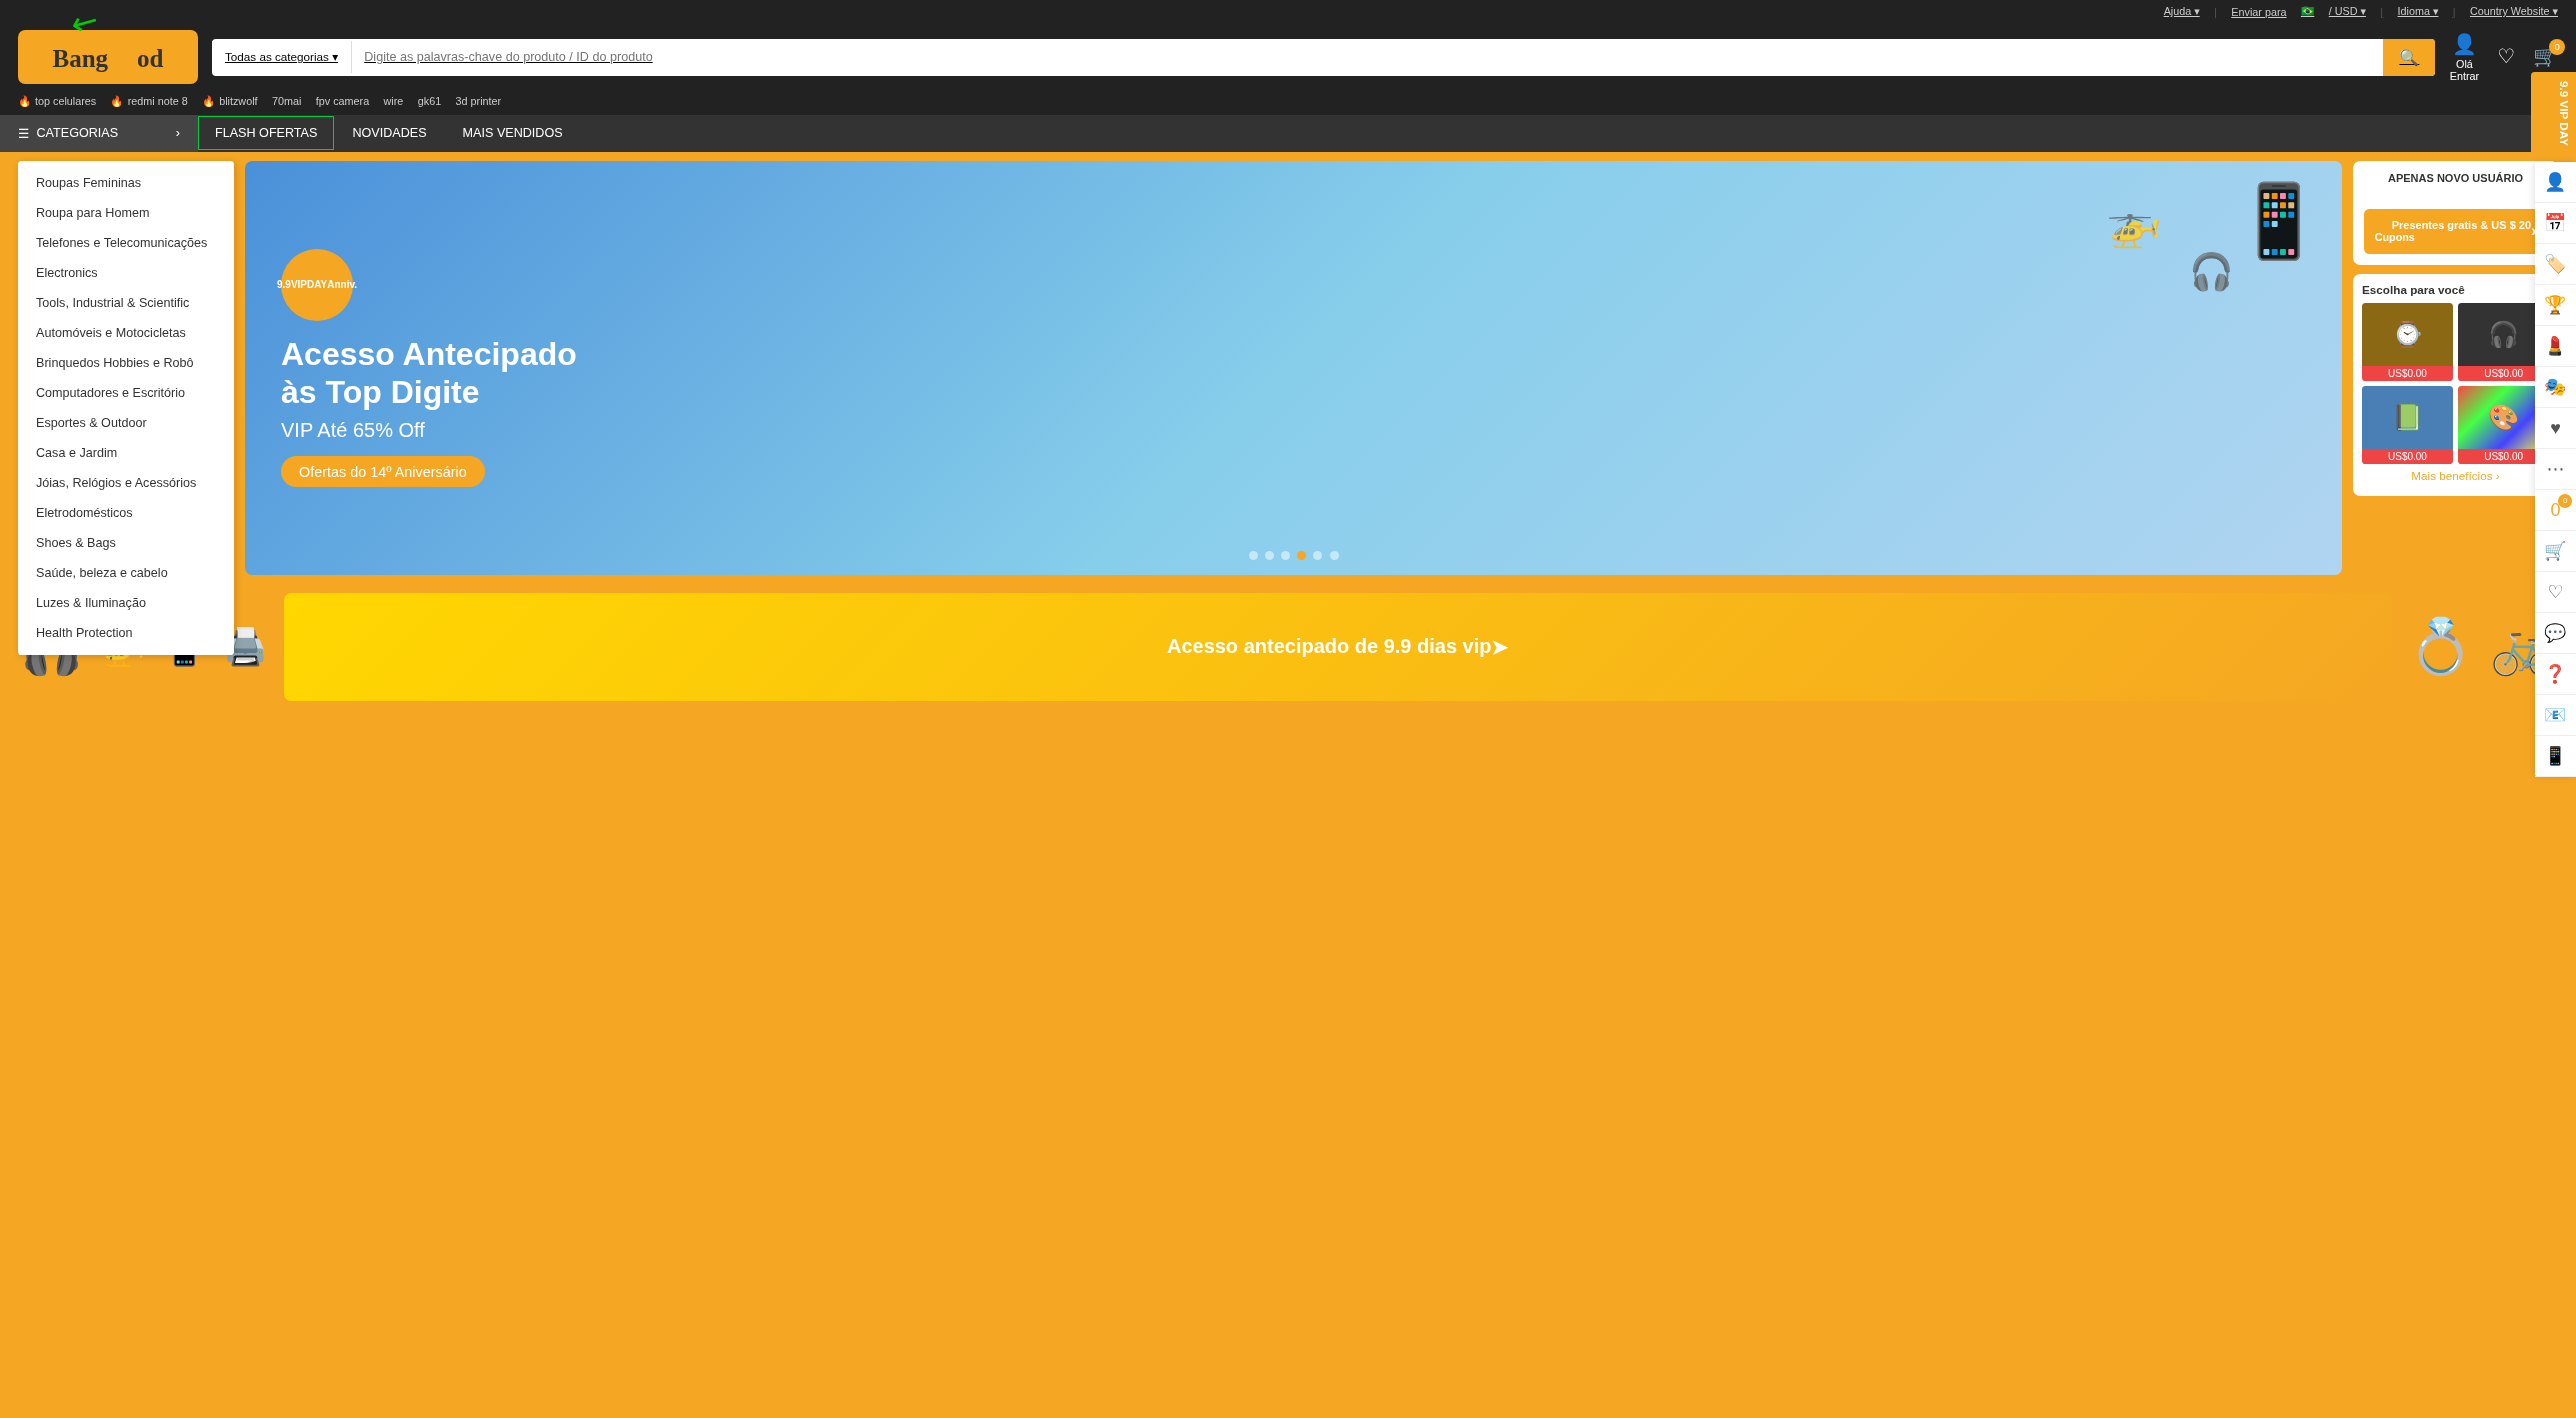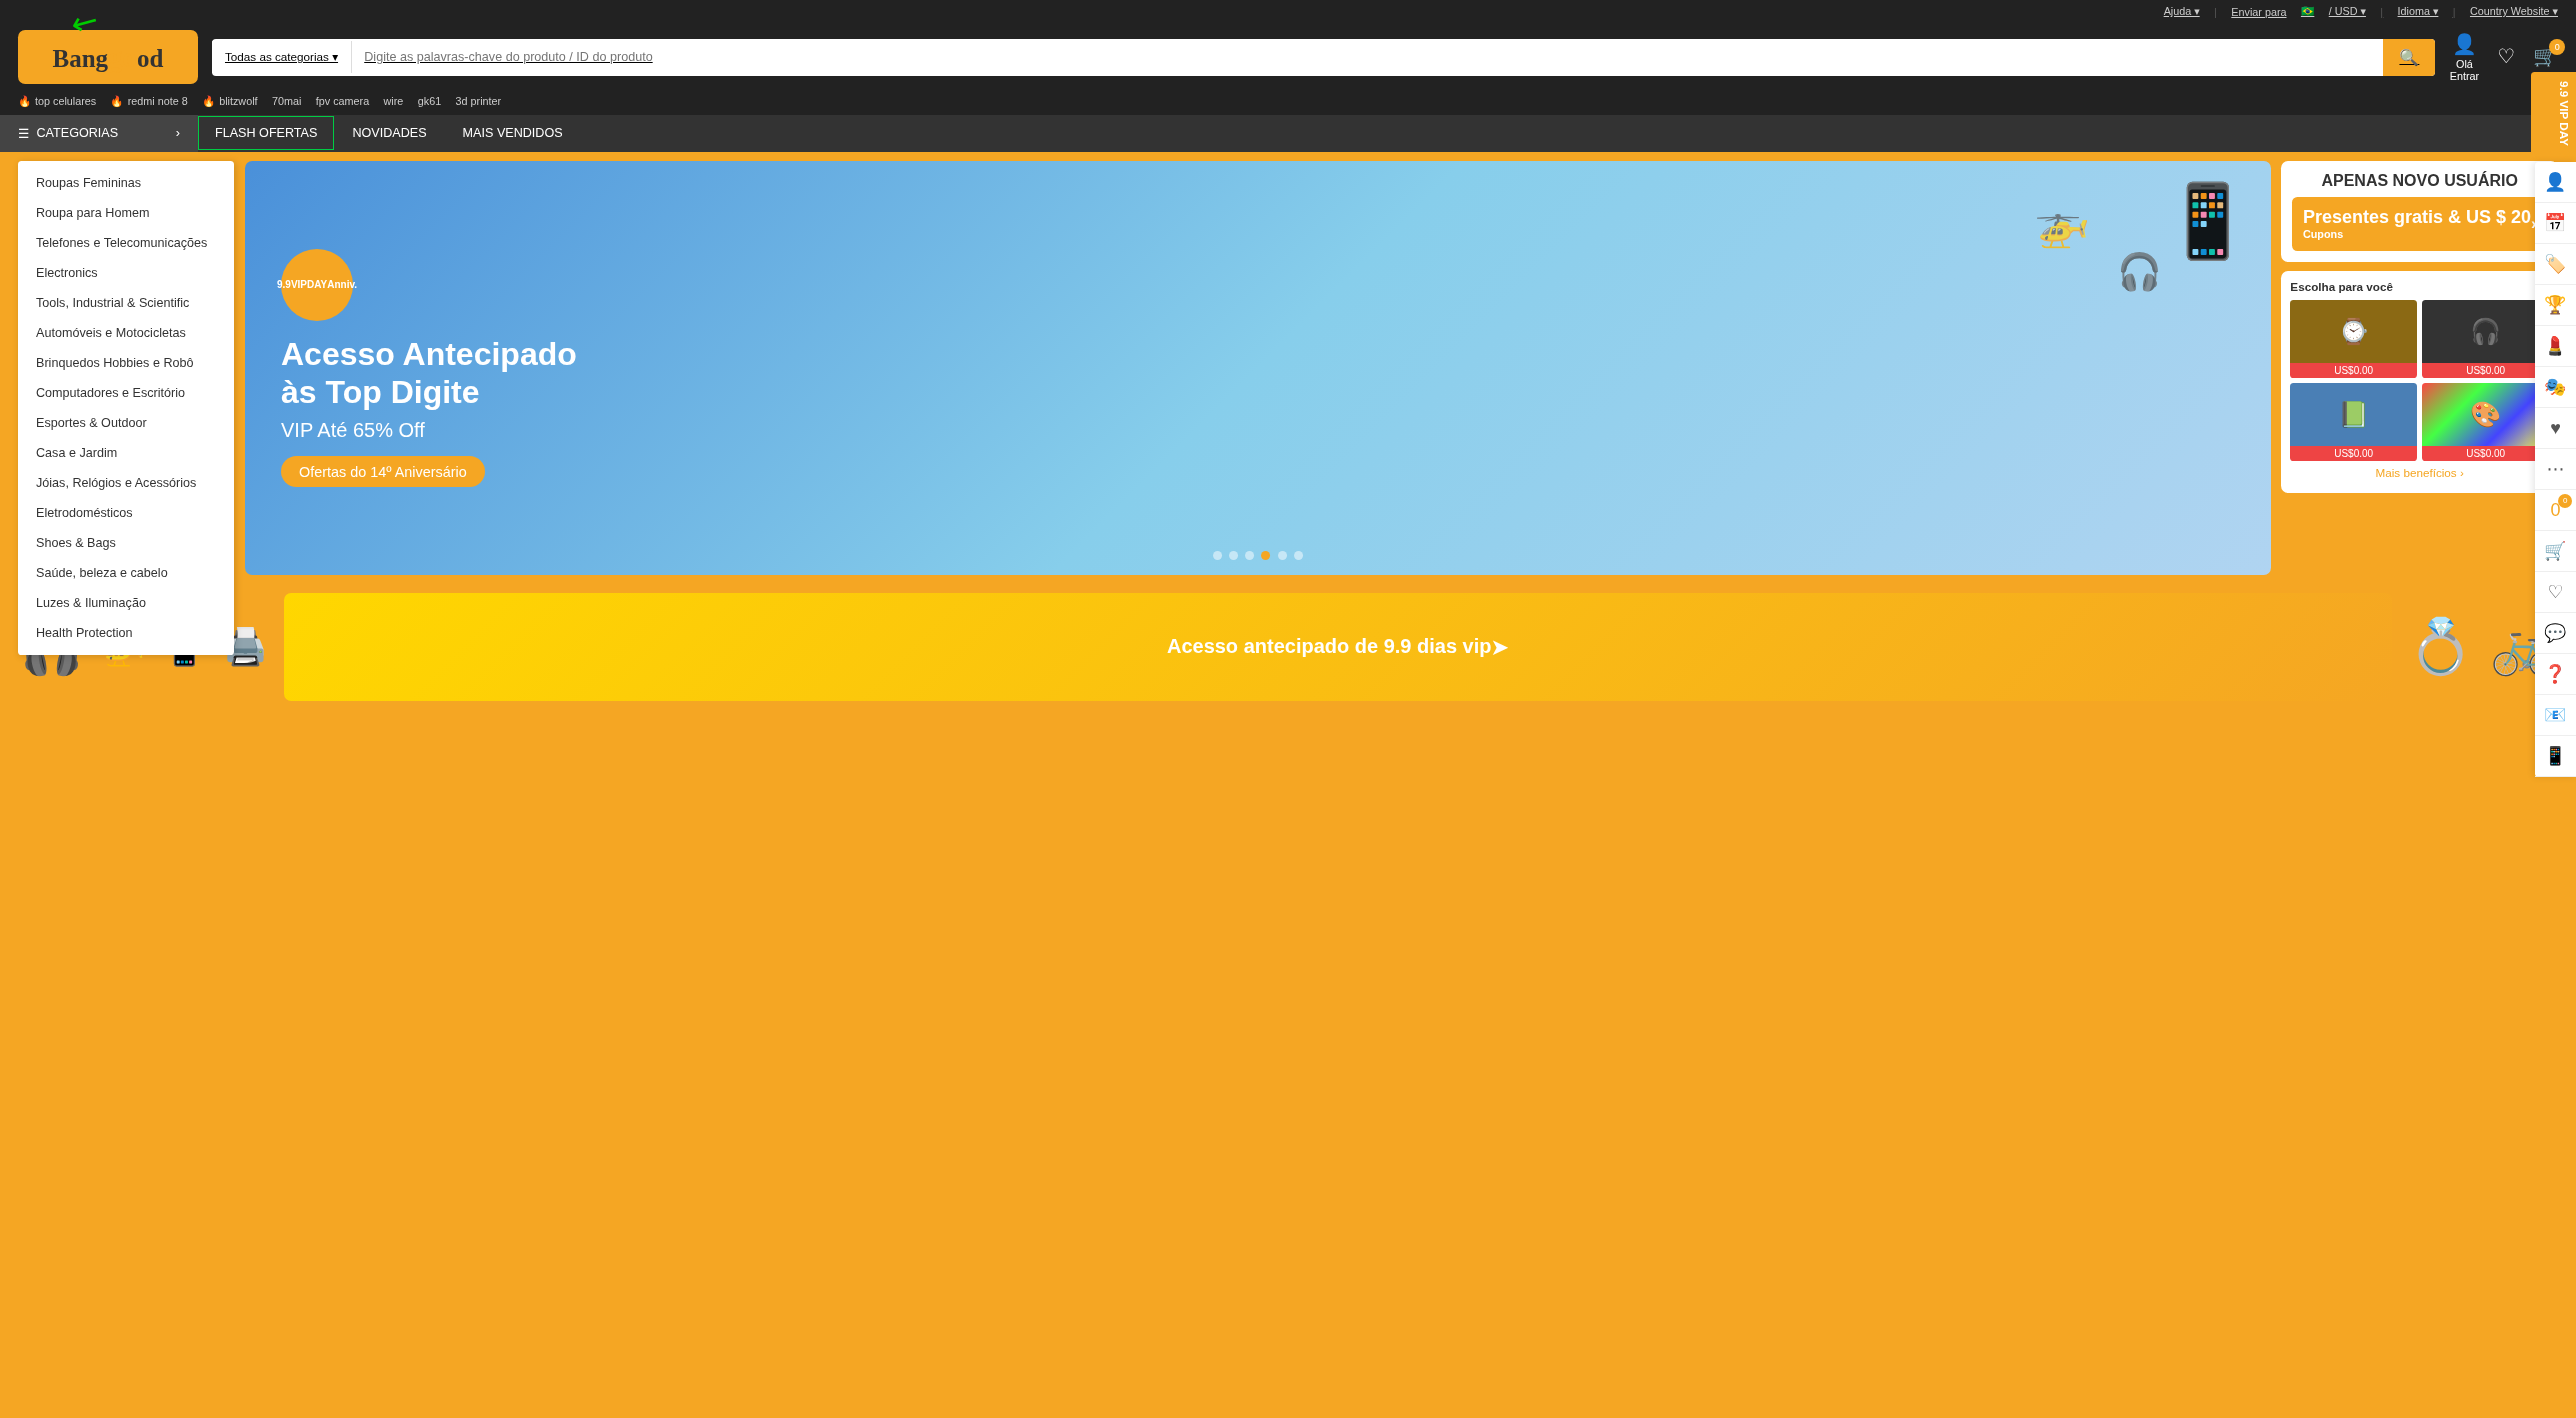--- a/index.html
+++ b/index.html
@@ -294,24 +294,24 @@
       display: flex;
       flex-direction: column;
       gap: 9px;
     }
     .new-user-box {
       background: #fff;
       border-radius: 7.2px;
       padding: 10.8px;
     }
     .new-user-title {
-      font-size: 16px;
+      font-size: 11px;
       font-weight: bold;
       color: #333;
-      margin-bottom: 7px;
+      margin-bottom: 25px;
       text-align: center;
     }
     .gift-banner {
       background: #f5a623;
       border-radius: 5.4px;
       padding: 10.8px;
       color: #fff;
       font-size: 12.6px;
       font-weight: bold;
       display: flex;
@@ -577,21 +577,21 @@
       <div class="dot"></div>
       <div class="dot"></div>
     </div>
   </div>
 
   <div class="right-panel">
     <div class="new-user-box">
       <div class="new-user-title">APENAS NOVO USUÁRIO</div>
       <div class="gift-banner">
         <div>
-          <div style="font-size:18px; font-weight:bold;">Presentes gratis &amp;
+          <div style="font-size:11px; font-weight:bold;margin-left:17px;">Presentes gratis &amp;
 US $ 20</div>
           <div style="font-size:10.8px;">Cupons</div>
         </div>
         <span class="arrow">›</span>
       </div>
     </div>
 
     <div class="choose-section">
       <div class="choose-title">Escolha para você</div>
       <div class="product-grid">

